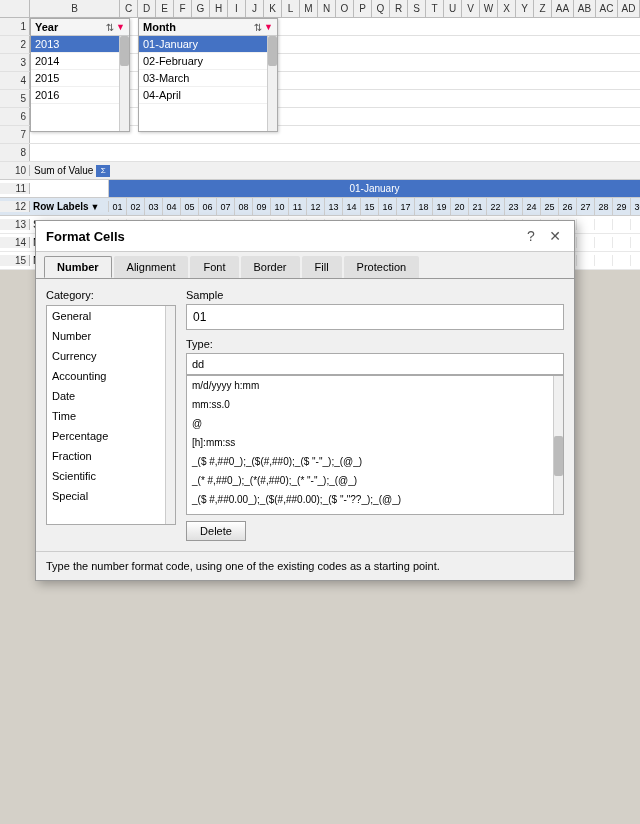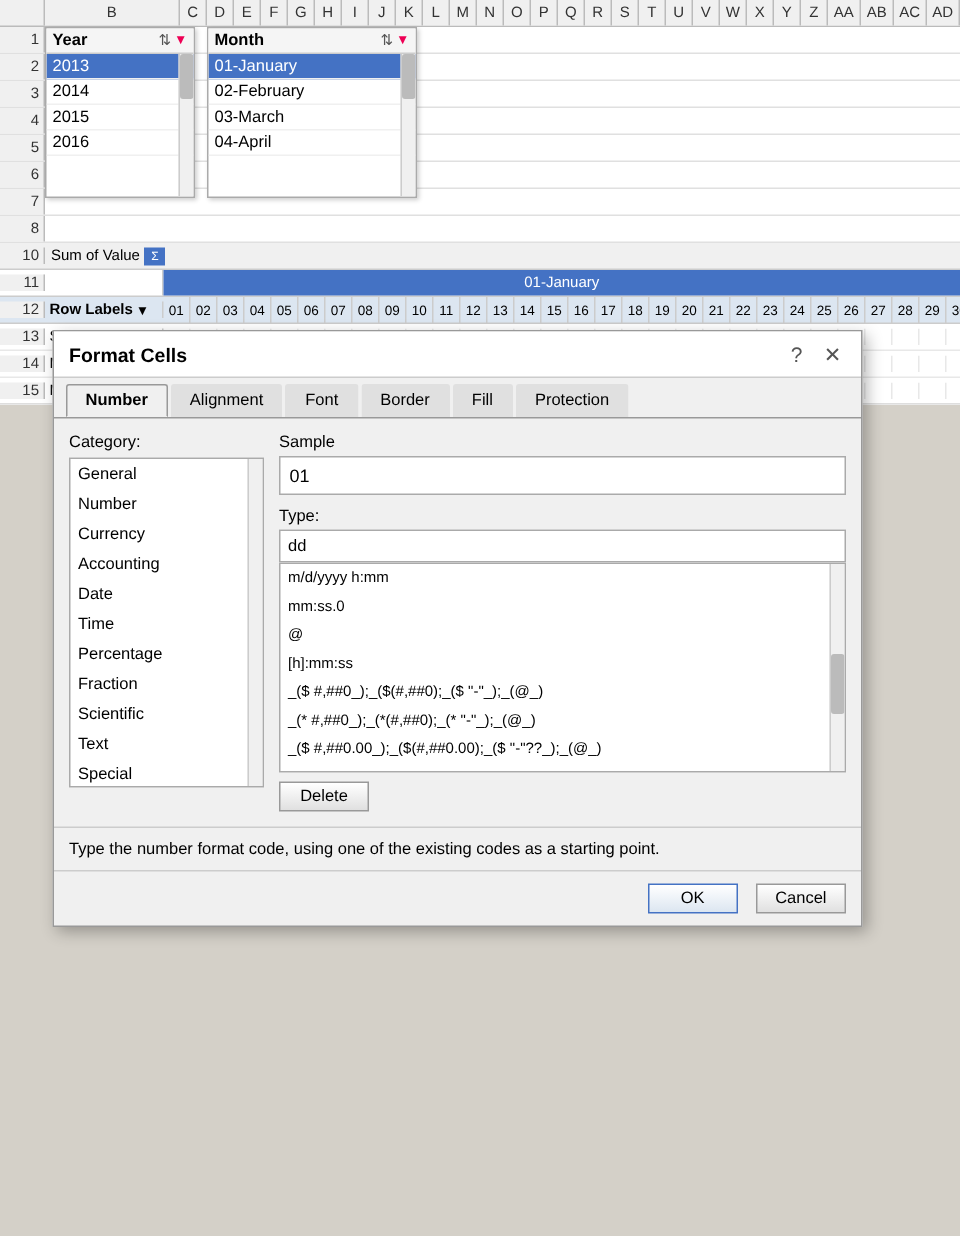--- a/index.html
+++ b/index.html
@@ -653,21 +653,20 @@
       <div class="category-list">
         <div class="category-item">General</div>
         <div class="category-item">Number</div>
         <div class="category-item">Currency</div>
         <div class="category-item">Accounting</div>
         <div class="category-item">Date</div>
         <div class="category-item">Time</div>
         <div class="category-item">Percentage</div>
         <div class="category-item">Fraction</div>
         <div class="category-item">Scientific</div>
-        <div class="category-item">Text</div>
         <div class="category-item">Special</div>
 
         <div class="category-scrollbar"></div>
       </div>
     </div>
 
     <div class="right-panel">
 
       <div class="sample-section">
         <div class="section-label">Sample</div>
@@ -695,17 +694,13 @@
       </div>
 
       <div class="delete-btn">
         <button class="btn">Delete</button>
       </div>
     </div>
   </div>
 
   <div class="help-text">Type the number format code, using one of the existing codes as a starting point.</div>
 
-  <div class="dialog-footer">
-    <button class="btn btn-ok">OK</button>
-    <button class="btn">Cancel</button>
-  </div>
 </div>
 
 </body></html>

